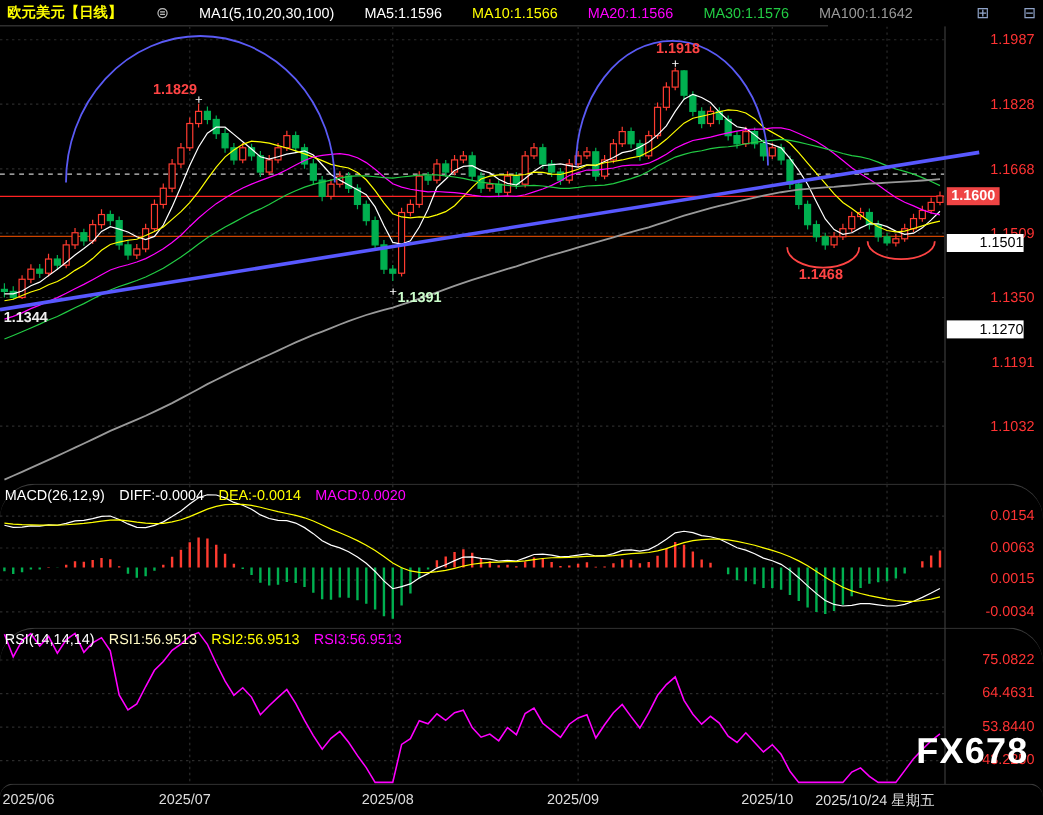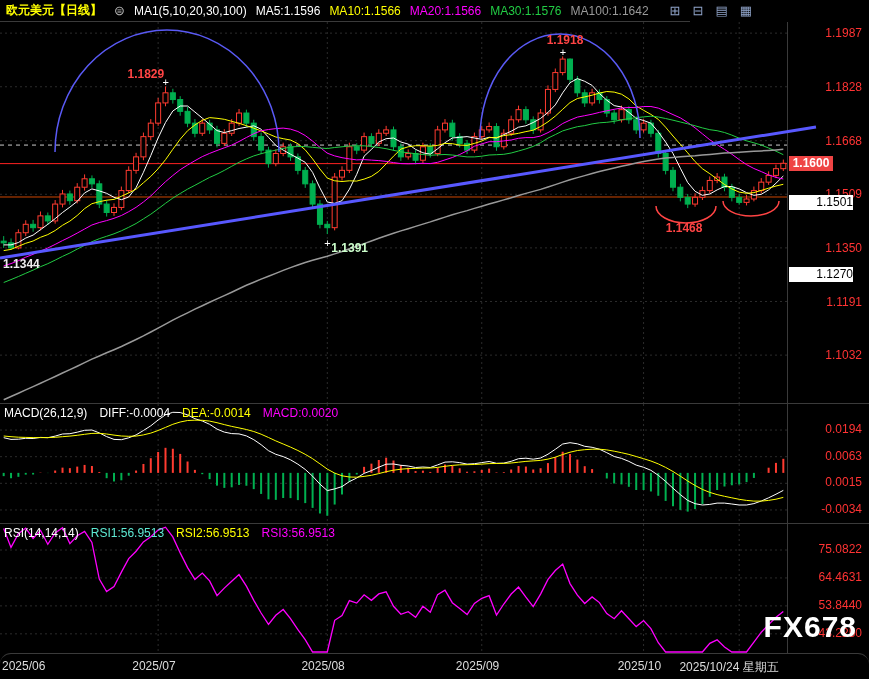--- a/index.html
+++ b/index.html
@@ -1,23 +1,23 @@
 <!DOCTYPE html>
 <html><head>
 <meta charset="utf-8">
 <style>
   html,body{margin:0;padding:0;background:#000;}
   body{width:869px;height:679px;position:relative;overflow:hidden;
        font-family:"Liberation Sans",sans-serif;color:#ddd;}
   #header-bar{position:absolute;left:0;top:0;width:690px;height:22px;display:flex;
-      align-items:center;gap:9px;padding:0 6px;box-sizing:border-box;font-size:12px;
+      align-items:center;gap:25px;padding:0 6px;box-sizing:border-box;font-size:12px;
       background:#000;border-bottom:1px solid #3a3a3a;z-index:7;white-space:nowrap;}
   #hdr-spacer{flex:1;}
   .tbico{color:#8fa3c8;font-size:13px;margin-left:3px;cursor:pointer;}
-  .panel{position:absolute;left:0;width:869px;background:#000;}
+  .panel{position:absolute;left:0;width:869px;background:#000;border-radius:29px;}
   #main-panel{top:22px;height:381px;}
   #macd-panel{top:403px;height:120px;border-top:1px solid #3a3a3a;box-sizing:content-box;}
   #rsi-panel{top:523px;height:130px;border-top:1px solid #3a3a3a;}
   #xaxis-bar{position:absolute;top:653px;left:0;width:869px;height:26px;
       border-top:1px solid #3a3a3a;background:#000;z-index:4;border-radius:11px;}
   .panel svg{position:absolute;left:0;top:0;display:block;}
   #vline{position:absolute;left:787px;top:22px;width:1px;height:632px;background:#3a3a3a;z-index:3;}
   #axis-col{position:absolute;left:788px;top:0;width:81px;height:679px;z-index:5;}
   .axlab{position:absolute;right:7px;color:#ff3333;font-size:12px;line-height:14px;}
   .pricebox{position:absolute;left:1px;width:44px;height:15px;background:#ef4444;color:#fff;
@@ -419,21 +419,21 @@
         <line x1="775.9672897196261" x2="775.9672897196261" y1="68.8777785774502" y2="58.888034472872185" stroke="#ff3b30" stroke-width="2"></line>
         <line x1="783.322429906542" x2="783.322429906542" y1="68.8777785774502" y2="54.80191732888426" stroke="#ff3b30" stroke-width="2"></line>
         <polyline points="3.7,33.7 11.0,35.4 18.4,35.2 25.7,34.3 33.1,34.5 40.5,33.4 47.8,33.7 55.2,32.1 62.5,30.0 69.9,29.7 77.2,28.2 84.6,26.3 91.9,26.0 99.3,28.9 106.6,32.6 114.0,35.4 121.4,35.7 128.7,33.8 136.1,30.9 143.4,26.5 150.8,21.8 158.1,16.0 165.5,10.8 172.8,8.3 180.2,8.5 187.6,10.9 194.9,14.7 202.3,17.0 209.6,20.3 217.0,25.1 224.3,28.1 231.7,29.6 239.0,29.9 246.4,31.9 253.8,35.7 261.1,40.7 268.5,46.7 275.8,50.3 283.2,52.6 290.5,55.8 297.9,60.2 305.2,65.4 312.6,72.2 319.9,80.1 327.3,86.6 334.7,84.9 342.0,82.6 349.4,77.6 356.7,74.0 364.1,69.4 371.4,66.6 378.8,63.2 386.1,60.2 393.5,60.0 400.9,61.3 408.2,62.0 415.6,63.5 422.9,63.0 430.3,63.5 437.6,60.9 445.0,58.1 452.3,57.8 459.7,58.6 467.1,60.1 474.4,59.7 481.8,58.6 489.1,57.5 496.5,59.3 503.8,59.1 511.2,57.3 518.5,54.7 525.9,54.2 533.2,55.2 540.6,54.0 548.0,50.2 555.3,45.3 562.7,40.0 570.0,38.7 577.4,39.8 584.7,42.3 592.1,43.3 599.4,45.2 606.8,48.7 614.2,52.5 621.5,54.4 628.9,57.4 636.2,61.1 643.6,63.3 650.9,66.3 658.3,71.3 665.6,77.4 673.0,84.2 680.4,90.7 687.7,96.4 695.1,99.7 702.4,101.0 709.8,100.4 717.1,99.1 724.5,99.1 731.8,100.0 739.2,101.0 746.5,101.0 753.9,99.6 761.3,97.0 768.6,93.8 776.0,90.2 783.3,86.4 " fill="none" stroke="#ffffff" stroke-width="1"></polyline>
         <polyline points="3.7,32.0 11.0,32.7 18.4,33.2 25.7,33.4 33.1,33.6 40.5,33.6 47.8,33.6 55.2,33.3 62.5,32.7 69.9,32.1 77.2,31.3 84.6,30.3 91.9,29.4 99.3,29.3 106.6,30.0 114.0,31.1 121.4,32.0 128.7,32.3 136.1,32.1 143.4,30.9 150.8,29.1 158.1,26.5 165.5,23.4 172.8,20.3 180.2,18.0 187.6,16.5 194.9,16.2 202.3,16.3 209.6,17.1 217.0,18.7 224.3,20.6 231.7,22.4 239.0,23.9 246.4,25.5 253.8,27.5 261.1,30.2 268.5,33.5 275.8,36.9 283.2,40.0 290.5,43.1 297.9,46.5 305.2,50.3 312.6,54.7 319.9,59.8 327.3,65.1 334.7,69.1 342.0,71.8 349.4,73.0 356.7,73.2 364.1,72.4 371.4,71.3 378.8,69.6 386.1,67.7 393.5,66.2 400.9,65.2 408.2,64.6 415.6,64.4 422.9,64.1 430.3,64.0 437.6,63.4 445.0,62.3 452.3,61.4 459.7,60.8 467.1,60.7 474.4,60.5 481.8,60.1 489.1,59.6 496.5,59.5 503.8,59.4 511.2,59.0 518.5,58.2 525.9,57.4 533.2,56.9 540.6,56.4 548.0,55.1 555.3,53.2 562.7,50.5 570.0,48.2 577.4,46.5 584.7,45.7 592.1,45.2 599.4,45.2 606.8,45.9 614.2,47.2 621.5,48.7 628.9,50.4 636.2,52.5 643.6,54.7 650.9,57.0 658.3,59.9 665.6,63.4 673.0,67.5 680.4,72.2 687.7,77.0 695.1,81.5 702.4,85.4 709.8,88.4 717.1,90.6 724.5,92.3 731.8,93.8 739.2,95.3 746.5,96.4 753.9,97.1 761.3,97.1 768.6,96.4 776.0,95.2 783.3,93.4 " fill="none" stroke="#ffff00" stroke-width="1"></polyline>
       </svg>
   </div>
 
   <div id="rsi-panel" class="panel">
     <div class="phead">
       <span style="color:#fff;">RSI(14,14,14)</span>
-      <span style="color: #5eead4;">RSI1:56.9513</span>
+      <span style="color: #fef9c3;">RSI1:56.9513</span>
       <span style="color: rgb(255, 255, 0);">RSI2:56.9513</span>
       <span style="color: rgb(255, 0, 255);">RSI3:56.9513</span>
     </div>
     <svg id="svg-rsi" width="787" height="130">
         <line x1="0" x2="787" y1="26" y2="26" stroke="#2b2b2b" stroke-dasharray="2,3"></line>
         <line x1="0" x2="787" y1="53.949999999999996" y2="53.949999999999996" stroke="#2b2b2b" stroke-dasharray="2,3"></line>
         <line x1="0" x2="787" y1="81.9" y2="81.9" stroke="#2b2b2b" stroke-dasharray="2,3"></line>
         <line x1="0" x2="787" y1="109.85" y2="109.85" stroke="#2b2b2b" stroke-dasharray="2,3"></line>
         <line x1="158.1355140186916" x2="158.1355140186916" y1="0" y2="130" stroke="#2b2b2b" stroke-dasharray="2,3"></line>
         <line x1="327.303738317757" x2="327.303738317757" y1="0" y2="130" stroke="#2b2b2b" stroke-dasharray="2,3"></line>
@@ -454,21 +454,21 @@
     </div>
   <div id="vline"></div>
   <div id="axis-col">
       <div class="axlab" style="top: 26.1265px;">1.1987</div>
       <div class="axlab" style="top: 79.7363px;">1.1828</div>
       <div class="axlab" style="top: 133.683px;">1.1668</div>
       <div class="axlab" style="top: 187.293px;">1.1509</div>
       <div class="axlab" style="top: 240.903px;">1.1350</div>
       <div class="axlab" style="top: 294.512px;">1.1191</div>
       <div class="axlab" style="top: 348.122px;">1.1032</div>
-      <div class="axlab" style="top: 422.04px;">0.0194</div>
+      <div class="axlab" style="top: 422.04px;">0.0154</div>
       <div class="axlab" style="top: 448.68px;">0.0063</div>
       <div class="axlab" style="top: 475.32px;">0.0015</div>
       <div class="axlab" style="top: 501.96px;">-0.0034</div>
       <div class="axlab" style="top: 542px;">75.0822</div>
       <div class="axlab" style="top: 569.95px;">64.4631</div>
       <div class="axlab" style="top: 597.9px;">53.8440</div>
       <div class="axlab" style="top: 625.85px;">43.2250</div>
       <div class="pricebox" style="top: 155.611px;">1.1600</div>
       <div class="levelbox" style="top: 194.99px;">1.1501</div>
       <div class="levelbox" style="top: 266.876px;">1.1270</div>

